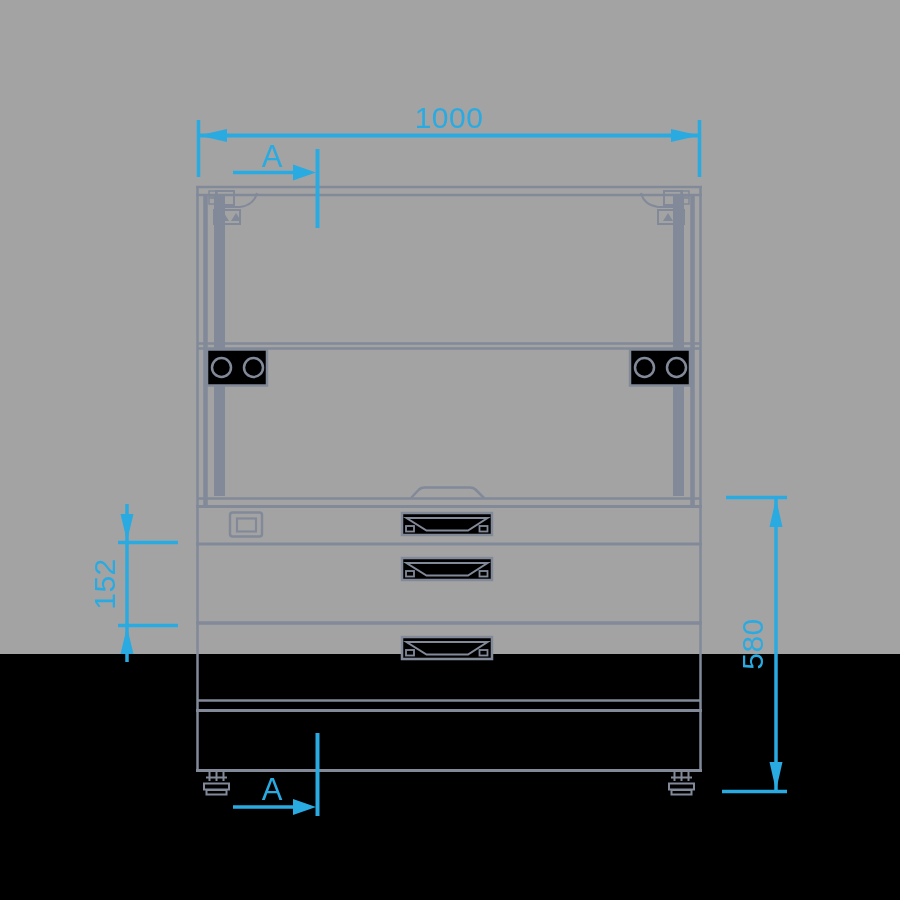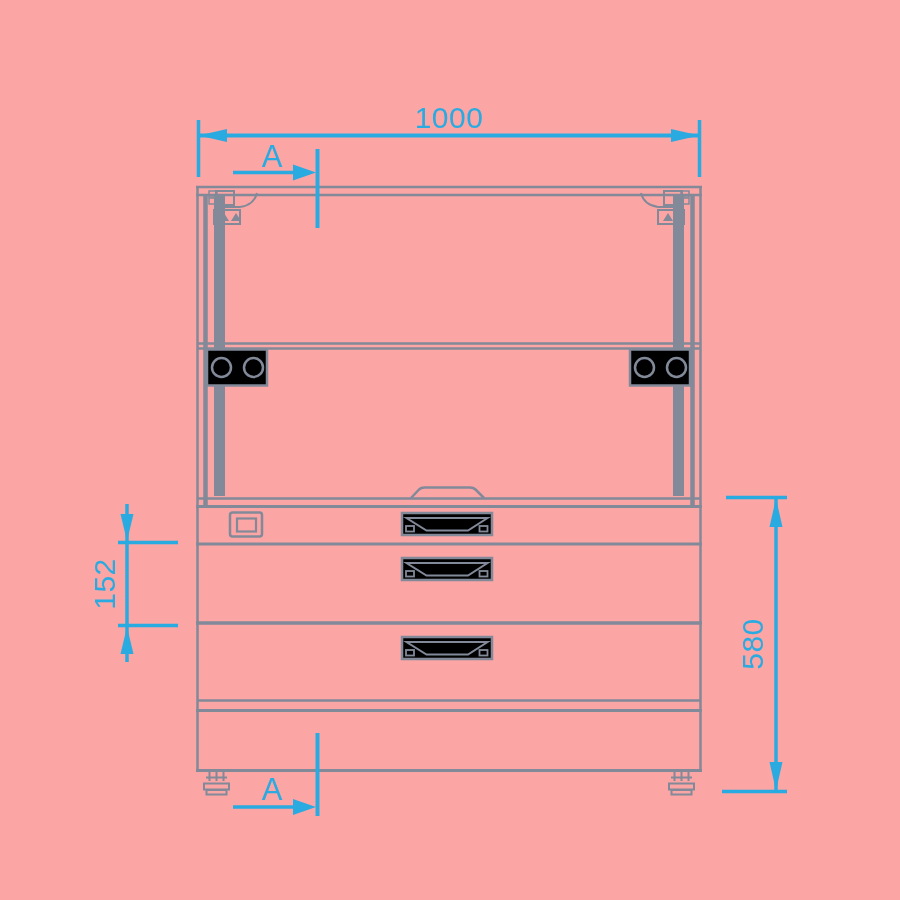--- a/index.html
+++ b/index.html
@@ -7,22 +7,22 @@
     padding: 0;
     width: 900px;
     height: 900px;
     background: #000000;
     overflow: hidden;
     font-family: "Liberation Sans", sans-serif;
   }
   .stage {
     position: relative;
     width: 900px;
-    height: 900px;
-    background: #fca5a5;
+    height: 654px;
+    background: #a3a3a3;
   }
   svg { display: block; }
   .dim-text {
     font-family: "Liberation Sans", sans-serif;
     font-size: 30px;
     letter-spacing: 0.5px;
   }
   .marker-text {
     font-family: "Liberation Sans", sans-serif;
     font-size: 31px;

